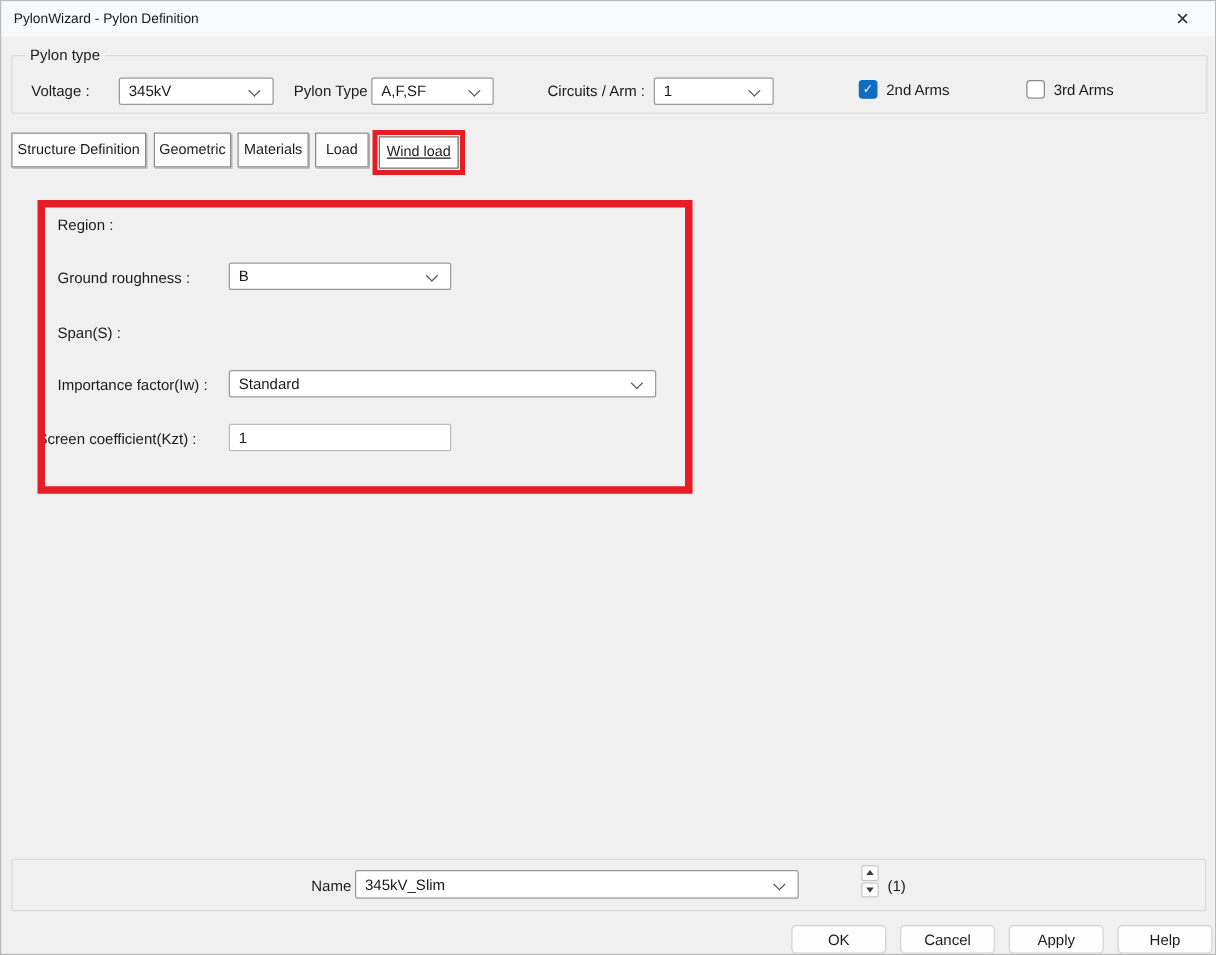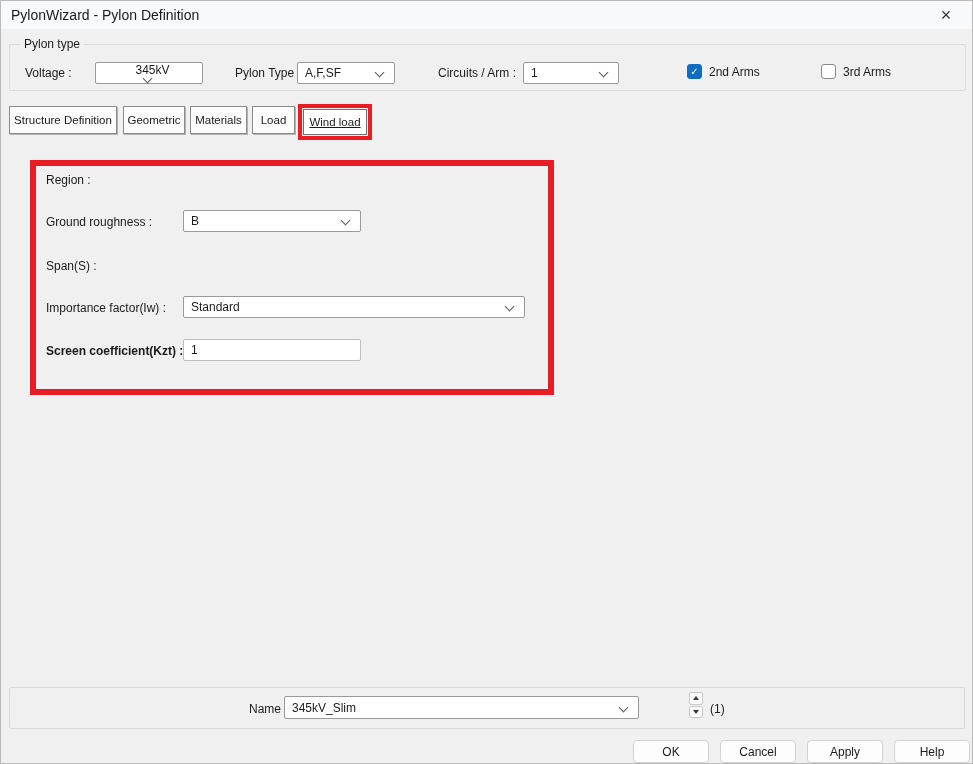--- a/index.html
+++ b/index.html
@@ -10,21 +10,21 @@
   }
   .window {
     position:relative; width:973px; height:764px;
     background:#f0f0f0; border:1px solid #b9b9b9; overflow:hidden;
   }
   
   .titlebar {
     position:absolute; left:0; top:0; width:100%; height:28px;
     background:#f8f9fa; display:flex; align-items:center;
   }
-  .titlebar .title { margin-left:10px; font-size:14px; color:#1a1a1a; }
+  .titlebar .title { margin-left:10px; font-size:11px; color:#1a1a1a; }
   .close-btn {
     position:absolute; right:8px; top:0; width:36px; height:28px;
     display:flex; align-items:center; justify-content:center;
     font-size:18px; line-height:1; color:#333; cursor:default;
   }
   
   .groupbox {
     position:absolute; left:8px; top:43px; width:957px; height:47px;
     border:1px solid #dcdcdc; border-radius:2px;
   }
@@ -117,21 +117,21 @@
     <span class="title">PylonWizard - Pylon Definition</span>
   </div>
   <div class="close-btn">
     <span>×</span>
   </div>
 
   <div class="groupbox">
     <span class="caption">Pylon type</span>
   </div>
   <span class="field-label" style="left:24px; top:65px;">Voltage :</span>
-  <div class="combo" style="left:94px; top:61px; width:108px;flex-direction:column;">
+  <div class="combo" style="left:94px; top:61px; width:124px;">
     <span class="combo-text">345kV</span>
     <span class="chevron"></span>
   </div>
   <span class="field-label" style="left:234px; top:65px;text-align:right;">Pylon Type :</span>
   <div class="combo" style="left:296px; top:61px; width:98px;">
     <span class="combo-text">A,F,SF</span>
     <span class="chevron"></span>
   </div>
   <span class="field-label" style="left:437px; top:65px;">Circuits / Arm :</span>
   <div class="combo" style="left:522px; top:61px; width:96px;">
@@ -176,21 +176,21 @@
   </div>
 
   <span class="field-label" style="left:45px; top:258px;">Span(S) :</span>
 
   <span class="field-label" style="left:45px; top:300px;">Importance factor(Iw) :</span>
   <div class="combo" style="left:182px; top:295px; width:342px;">
     <span class="combo-text">Standard</span>
     <span class="chevron"></span>
   </div>
 
-  <span class="field-label" style="left:45px; top:343px;font-weight:bold;">Screen coefficient(Kzt) :</span>
+  <span class="field-label" style="left:29px; top:343px;">Screen coefficient(Kzt) :</span>
   <div class="textbox" style="left:182px; top:338px; width:178px;">
     <input value="1" style="">
   </div>
 
   <div class="form-annotation"></div>
 
   <div class="name-panel"></div>
   <span class="field-label" style="left:248px; top:701px;">Name</span>
   <div class="combo" style="left:283px; top:695px; width:355px; height:23px;">
     <span class="combo-text">345kV_Slim</span>

